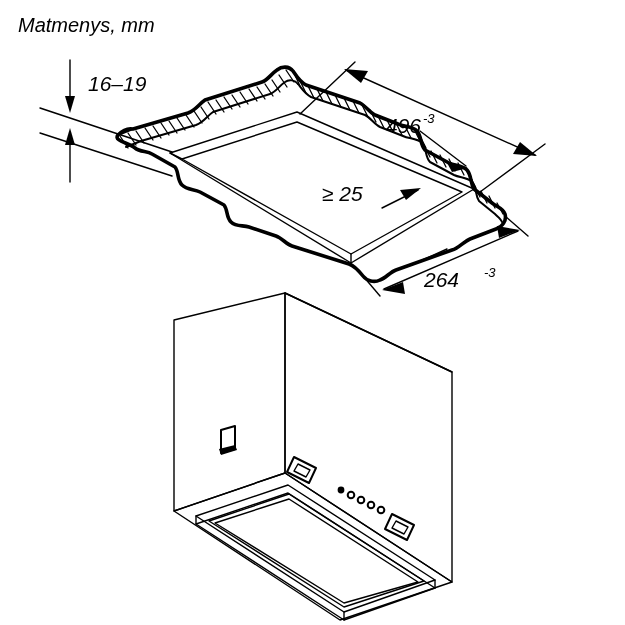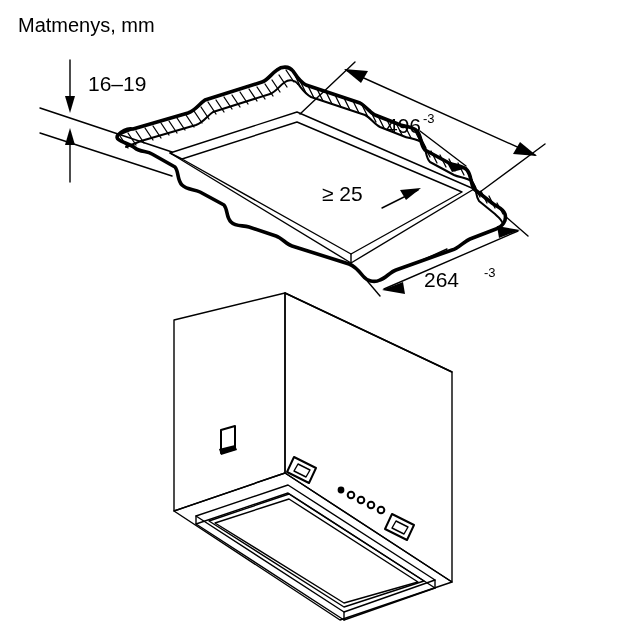--- a/index.html
+++ b/index.html
@@ -13,20 +13,21 @@
     font-family: "Liberation Sans", sans-serif;
     color: #000000;
     overflow: hidden;
     position: relative;
   }
   #drawing-root {
     position: relative;
     width: 625px;
     height: 625px;
     background: #ffffff;
+    font-style: italic;
   }
   #tech-svg {
     display: block;
     width: 625px;
     height: 625px;
   }
   .title-text {
     font-family: "Liberation Sans", sans-serif;
     font-size: 20px;
     fill: #000000;

